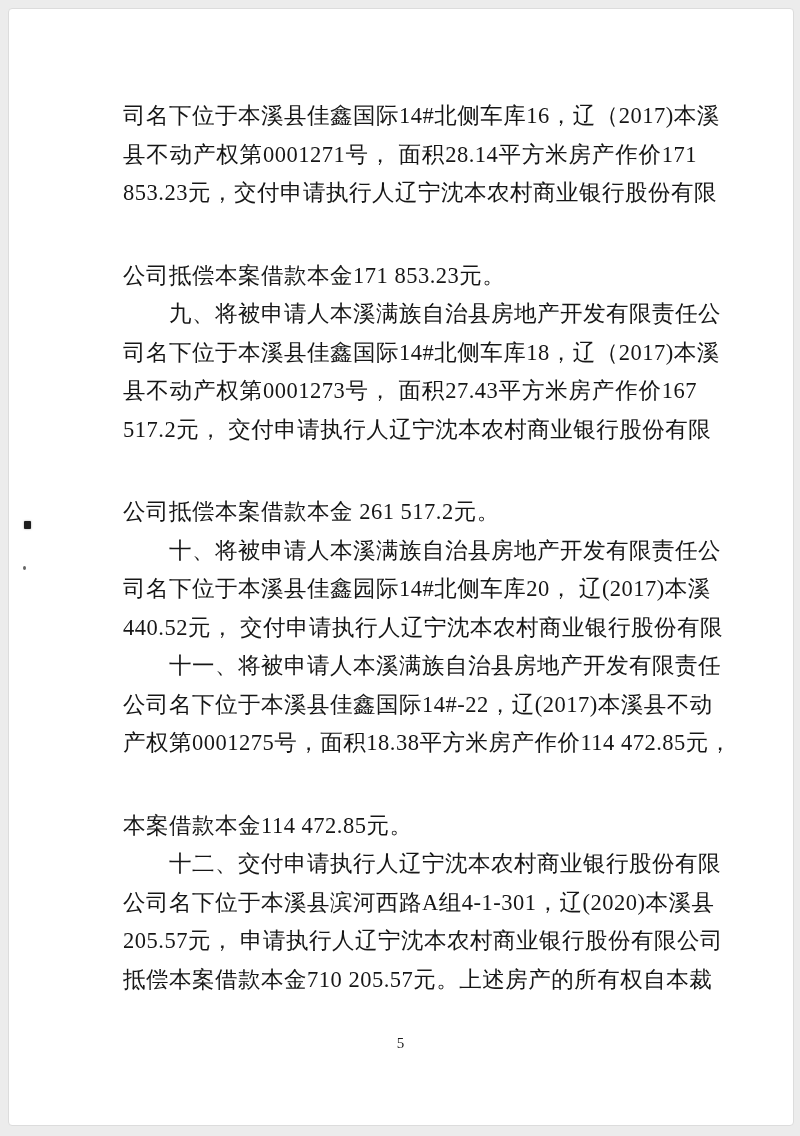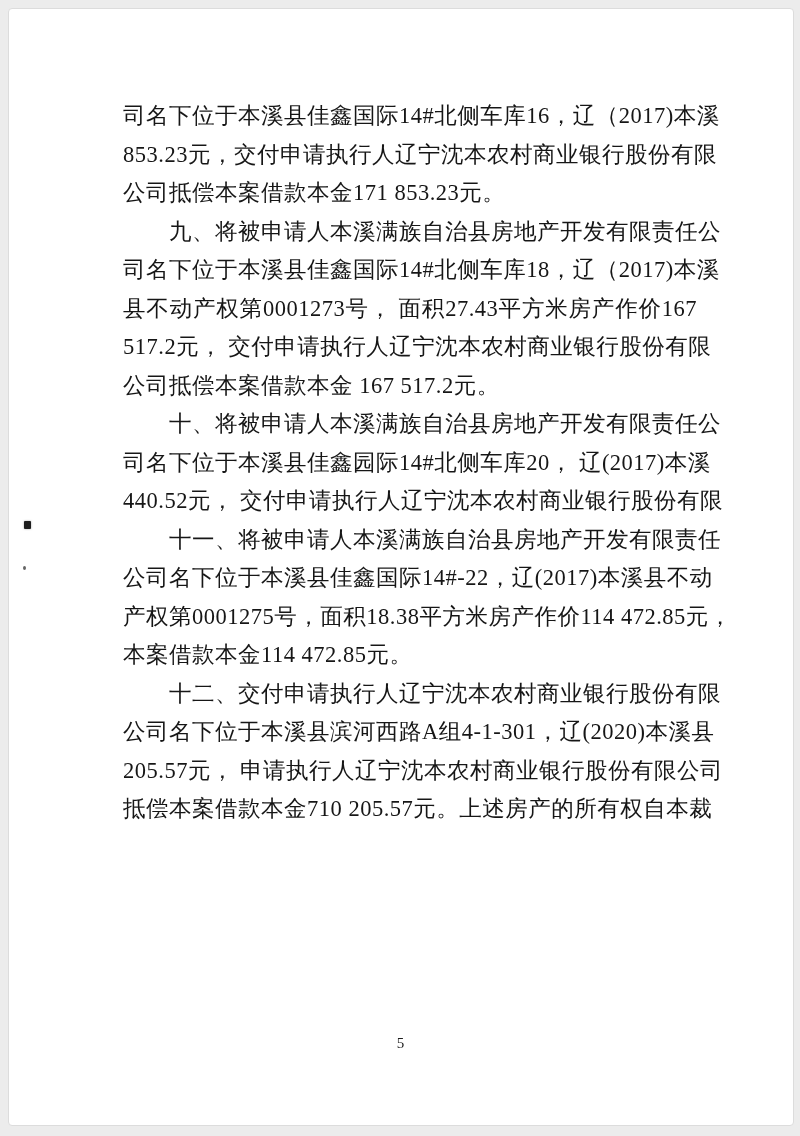--- a/index.html
+++ b/index.html
@@ -43,20 +43,21 @@
   }
   
   .line.indent {
     padding-left: 46px;
     width: 528px;
   }
   
   .line.end {
     text-align: right;
     text-align-last: left;
+    margin-top: 44px;
   }
   .page-number {
     position: absolute;
     left: 0;
     top: 1026px;
     width: 100%;
     text-align: center;
     font-size: 15px;
     color: #1c1c1c;
     letter-spacing: 1px;
@@ -82,27 +83,28 @@
     opacity: 0.85;
   }
 </style>
 </head>
 <body>
 
 <div class="page">
 
   <div class="text-block">
     <div class="line">司名下位于本溪县佳鑫国际14#北侧车库16，辽（2017)本溪</div>
+    <div class="line">县不动产权第0001271号， 面积28.14平方米房产作价171</div>
     <div class="line">853.23元，交付申请执行人辽宁沈本农村商业银行股份有限</div>
     <div class="line end">公司抵偿本案借款本金171 853.23元。</div>
     <div class="line indent">九、将被申请人本溪满族自治县房地产开发有限责任公</div>
     <div class="line">司名下位于本溪县佳鑫国际14#北侧车库18，辽（2017)本溪</div>
     <div class="line">县不动产权第0001273号， 面积27.43平方米房产作价167</div>
     <div class="line">517.2元， 交付申请执行人辽宁沈本农村商业银行股份有限</div>
-    <div class="line end">公司抵偿本案借款本金 167 517.2元。</div>
+    <div class="line end">公司抵偿本案借款本金 261 517.2元。</div>
     <div class="line indent">十、将被申请人本溪满族自治县房地产开发有限责任公</div>
     <div class="line">司名下位于本溪县佳鑫园际14#北侧车库20， 辽(2017)本溪</div>
     <div class="line">440.52元， 交付申请执行人辽宁沈本农村商业银行股份有限</div>
     <div class="line indent">十一、将被申请人本溪满族自治县房地产开发有限责任</div>
     <div class="line">公司名下位于本溪县佳鑫国际14#-22，辽(2017)本溪县不动</div>
     <div class="line">产权第0001275号，面积18.38平方米房产作价114 472.85元，</div>
     <div class="line end">本案借款本金114 472.85元。</div>
     <div class="line indent">十二、交付申请执行人辽宁沈本农村商业银行股份有限</div>
     <div class="line">公司名下位于本溪县滨河西路A组4-1-301，辽(2020)本溪县</div>
     <div class="line">205.57元， 申请执行人辽宁沈本农村商业银行股份有限公司</div>

